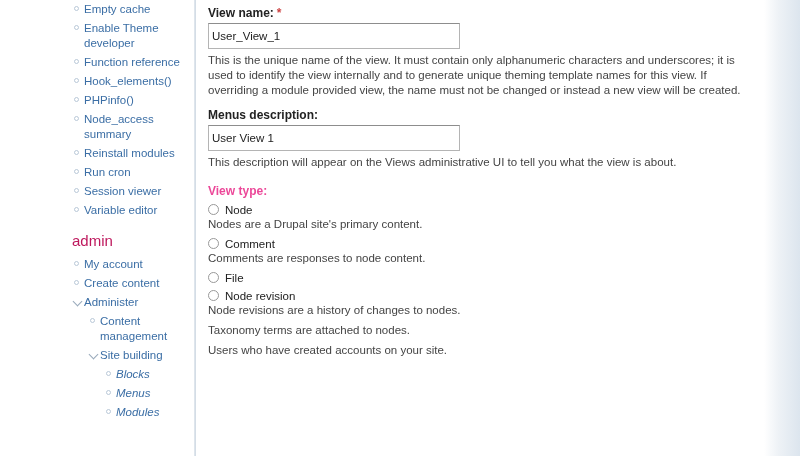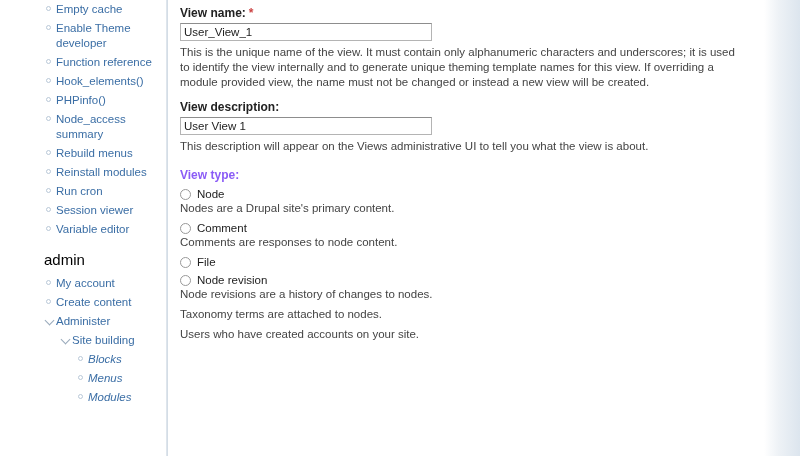--- a/index.html
+++ b/index.html
@@ -14,20 +14,21 @@
     font-size: 12px;
     color: #333333;
   }
 
   #page {
     position: relative;
     width: 800px;
     height: 456px;
     background: #ffffff;
     display: flex;
+    padding-left: 28px;
   }
 
   
   .sidebar {
     width: 166px;
     flex: 0 0 166px;
     background: #ffffff;
     padding: 0 0 0 0;
     font-size: 11.5px;
     position: relative;
@@ -62,21 +63,21 @@
   
   .lvl1 { padding-left: 56px; }
   .lvl1 .bullet { left: 46px; }
   .lvl2 { padding-left: 72px; }
   .lvl2 .bullet { left: 62px; }
   .lvl3 { padding-left: 88px; font-style: italic; }
   .lvl3 .bullet { left: 78px; }
 
   .sb-heading {
     font-size: 15px;
-    color: #000000;
+    color: #be185d;
     font-weight: normal;
     padding: 12px 0 6px 44px;
   }
 
   .sb-expander {
     position: absolute;
     left: 46px;
     top: 5px;
     width: 7px;
     height: 7px;
@@ -115,21 +116,21 @@
     margin-bottom: 3px;
     display: block;
   }
   .req-star {
     color: #c44;
     font-weight: bold;
     margin-left: 3px;
   }
   input.text-input {
     width: 252px;
-    height: 18px;
+    height: 26px;
     border: 1px solid #b4b4b4;
     border-top-color: #8d8d8d;
     background: #ffffff;
     font-family: "Liberation Sans", sans-serif;
     font-size: 11.5px;
     color: #222;
     padding: 1px 3px;
   }
   .autocomplete-wrap { position: relative; display: inline-block; }
   .autocomplete-throbber {
@@ -145,21 +146,20 @@
   .desc {
     font-size: 11.5px;
     color: #444;
     line-height: 15px;
     margin-top: 4px;
     max-width: 562px;
   }
 
   .radio-row {
     display: flex;
-    align-items: center;
     margin-top: 6px;
   }
   .radio-box {
     width: 11px;
     height: 11px;
     border: 1px solid #999;
     border-radius: 50%;
     background: #fff;
     margin-right: 6px;
     flex: 0 0 11px;
@@ -183,21 +183,21 @@
     color: #222;
   }
   .radio-desc {
     font-size: 11.5px;
     color: #444;
     margin: 2px 0 8px 0;
   }
   .section-label {
     font-weight: bold;
     font-size: 12px;
-    color: #8b5cf6;
+    color: #ec4899;
     margin: 14px 0 2px 0;
   }
   .bottom-strip {
     position: absolute;
     left: 0;
     right: 0;
     bottom: 0;
     height: 8px;
     background: #ffffff;
   }
@@ -228,24 +228,20 @@
       <li class="sb-item lvl1">
         <span class="bullet"></span>
         <a class="sb-link">PHPinfo()</a>
       </li>
       <li class="sb-item lvl1">
         <span class="bullet"></span>
         <a class="sb-link">Node_access summary</a>
       </li>
       <li class="sb-item lvl1">
         <span class="bullet"></span>
-        <a class="sb-link">Rebuild menus</a>
-      </li>
-      <li class="sb-item lvl1">
-        <span class="bullet"></span>
         <a class="sb-link">Reinstall modules</a>
       </li>
       <li class="sb-item lvl1">
         <span class="bullet"></span>
         <a class="sb-link">Run cron</a>
       </li>
       <li class="sb-item lvl1">
         <span class="bullet"></span>
         <a class="sb-link">Session viewer</a>
       </li>
@@ -262,20 +258,24 @@
         <span class="bullet"></span>
         <a class="sb-link">My account</a>
       </li>
       <li class="sb-item lvl1">
         <span class="bullet"></span>
         <a class="sb-link">Create content</a>
       </li>
       <li class="sb-item lvl1 expanded">
         <span class="sb-expander"></span>
         <a class="sb-link">Administer</a>
+      </li>
+      <li class="sb-item lvl2">
+        <span class="bullet"></span>
+        <a class="sb-link">Content management</a>
       </li>
       <li class="sb-item lvl2 expanded">
         <span class="sb-expander" style="left:62px;"></span>
         <a class="sb-link">Site building</a>
       </li>
       <li class="sb-item lvl3">
         <span class="bullet"></span>
         <a class="sb-link">Blocks</a>
       </li>
       <li class="sb-item lvl3">
@@ -296,21 +296,21 @@
 
     <div class="field-block">
       <label class="field-label">
         <span>View name:</span><span class="req-star">*</span>
       </label>
       <input class="text-input" type="text" value="User_View_1" style="">
       <div class="desc">This is the unique name of the view. It must contain only alphanumeric characters and underscores; it is used to identify the view internally and to generate unique theming template names for this view. If overriding a module provided view, the name must not be changed or instead a new view will be created.</div>
     </div>
 
     <div class="field-block">
-      <label class="field-label">View description:</label>
+      <label class="field-label">Menus description:</label>
       <input class="text-input" type="text" value="User View 1" style="">
       <div class="desc">This description will appear on the Views administrative UI to tell you what the view is about.</div>
     </div>
 
 
     <div class="section-label">View type:</div>
 
     <div class="radio-row">
       <span class="radio-box"></span>
       <span class="radio-label">Node</span>

